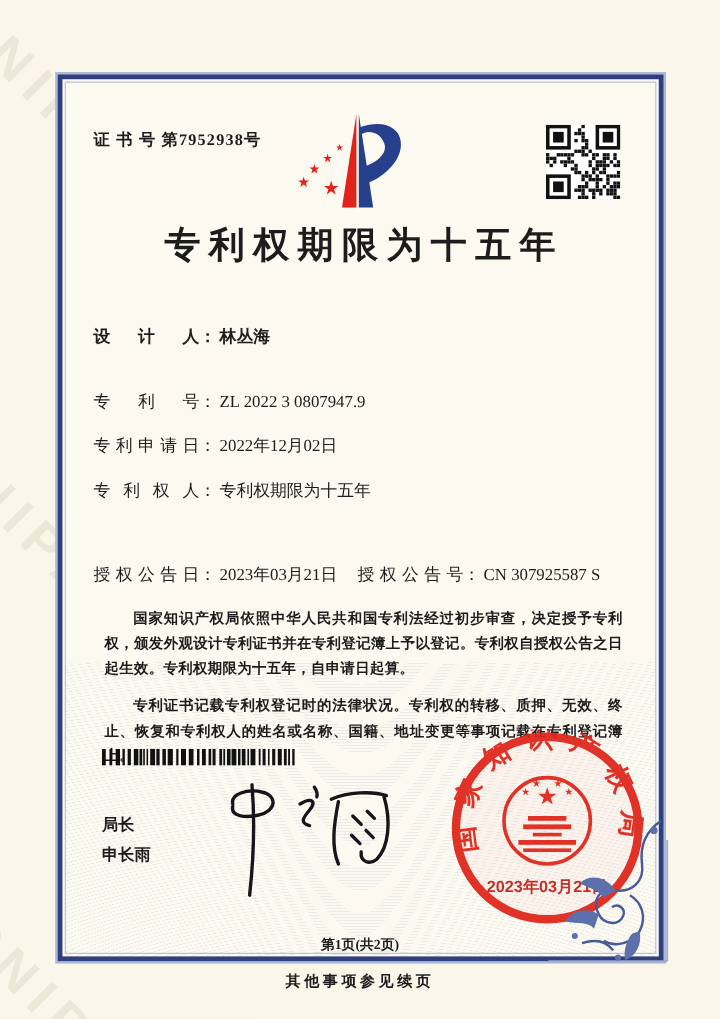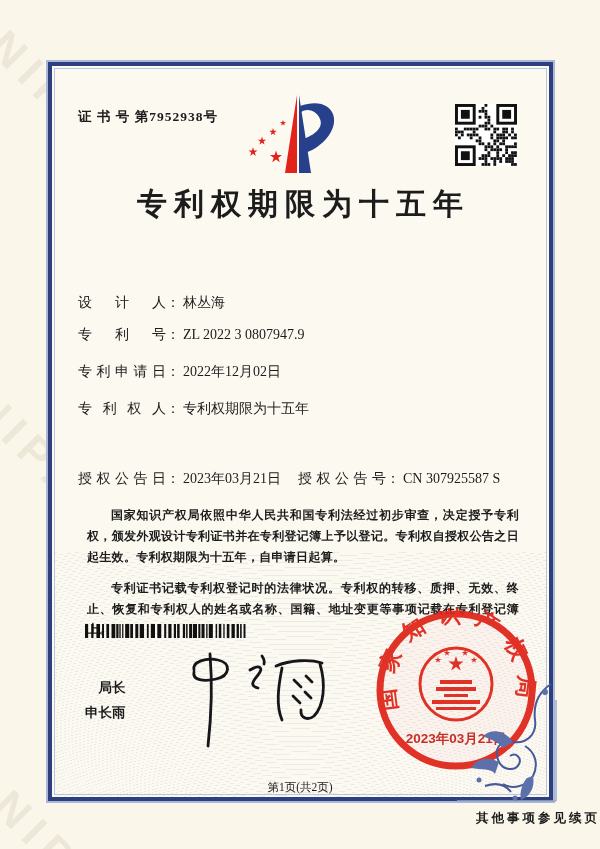--- a/index.html
+++ b/index.html
@@ -20,26 +20,26 @@
          font-weight:bold;letter-spacing:7px;padding-left:7px;box-sizing:border-box;}
   .row{position:absolute;left:78px;font-size:14px;white-space:nowrap;width:452px;}
   .lbl{display:inline-block;width:88px;text-align:justify;text-align-last:justify;vertical-align:top;}
   .val{margin-left:3px;}
   .pair2{position:absolute;left:220px;top:0;}
   .paras{position:absolute;left:77px;top:495px;width:452px;font-size:12px;line-height:1.74;
          font-weight:600;letter-spacing:0.3px;text-align:justify;}
   .paras p{margin:10px;text-indent:2em;}
   .barcode{position:absolute;left:85px;top:624px;width:163px;height:14px;}
   .officials{position:absolute;left:85px;top:676px;font-family:"Liberation Sans","DejaVu Sans",sans-serif;
-             font-weight:bold;font-size:13.5px;line-height:1.85;text-align:right;}
+             font-weight:bold;font-size:13.5px;line-height:1.85;}
   .signature{position:absolute;left:172px;top:644px;width:165px;height:110px;}
   .seal{position:absolute;left:374px;top:608px;width:164px;height:164px;opacity:0.93;}
   .flourish{position:absolute;left:455px;top:682px;width:103px;height:122px;}
-  .pagenum{position:absolute;left:0;top:780px;width:100%;text-align:center;font-size:11.5px;}
-  .contnote{position:absolute;left:0;top:810px;width:100%;text-align:right;font-size:12.5px;
+  .pagenum{position:absolute;left:0;top:780px;width:100%;text-align:center;font-size:11.5px;font-weight:bold;}
+  .contnote{position:absolute;left:0;top:810px;width:100%;text-align:center;font-size:12.5px;
             font-weight:600;letter-spacing:3px;}
 </style>
 </head>
 <body>
 
 <div class="page">
 
   <div class="wm" style="left:-14px;top:-8px;">CNIPA</div>
   <div class="wm" style="left:180px;top:84px;">CNIPA</div>
   <div class="wm" style="left:398px;top:222px;">CNIPA</div>
@@ -197,21 +197,21 @@
       <rect x="25.714285714285715" y="57.142857142857146" width="2.7142857142857144" height="2.7142857142857144" fill="#111"></rect>
       <rect x="28.571428571428573" y="57.142857142857146" width="2.7142857142857144" height="2.7142857142857144" fill="#111"></rect>
       <rect x="31.42857142857143" y="57.142857142857146" width="2.7142857142857144" height="2.7142857142857144" fill="#111"></rect>
       <rect x="37.142857142857146" y="57.142857142857146" width="2.7142857142857144" height="2.7142857142857144" fill="#111"></rect>
       <rect x="54.285714285714285" y="57.142857142857146" width="2.7142857142857144" height="2.7142857142857144" fill="#111"></rect>
       <rect x="57.142857142857146" y="57.142857142857146" width="2.7142857142857144" height="2.7142857142857144" fill="#111"></rect>
     </svg>
 
   <div class="title">专利权期限为十五年</div>
 
-  <div class="row" style="top:294px;">
+  <div class="row" style="top:272px;font-weight:bold;">
     <span class="lbl">设计人</span><span>：</span><span class="val">林丛海</span>
   </div>
   <div class="row" style="top:326px;">
     <span class="lbl">专利号</span><span>：</span><span class="val">ZL 2022 3 0807947.9</span>
   </div>
   <div class="row" style="top:363px;">
     <span class="lbl">专利申请日</span><span>：</span><span class="val">2022年12月02日</span>
   </div>
   <div class="row" style="top:400px;">
     <span class="lbl">专利权人</span><span>：</span><span class="val">专利权期限为十五年</span>

